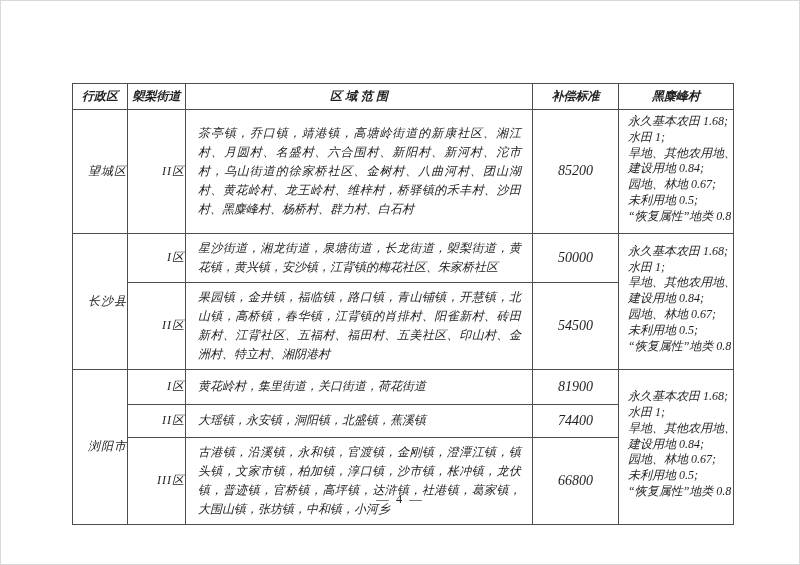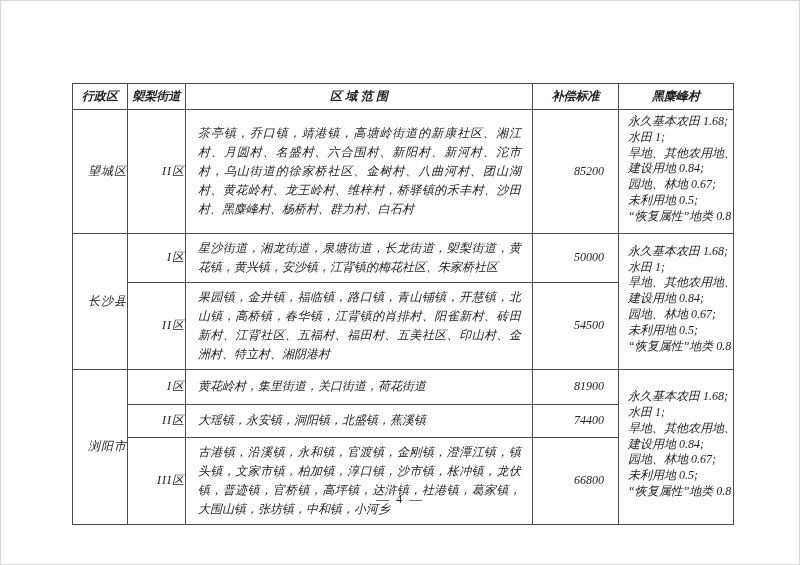--- a/index.html
+++ b/index.html
@@ -47,23 +47,22 @@
     letter-spacing: 1px;
   }
   td.scope-cell {
     text-align: justify;
     text-justify: inter-ideograph;
     padding: 5px 11px 5px 12px;
     line-height: 19px;
     font-size: 12px;
   }
   td.standard-cell {
-    text-align: left;
-    font-size: 12px;
-    padding-left: 41px;
+    text-align: center;
+    font-size: 14px;
   }
   td.coeff-cell {
     padding: 4px 4px 8px 9px;
     font-size: 12px;
   }
   .coeff-line {
     line-height: 15.8px;
     white-space: nowrap;
   }
   tr.row-h1 { height: 120px; }

